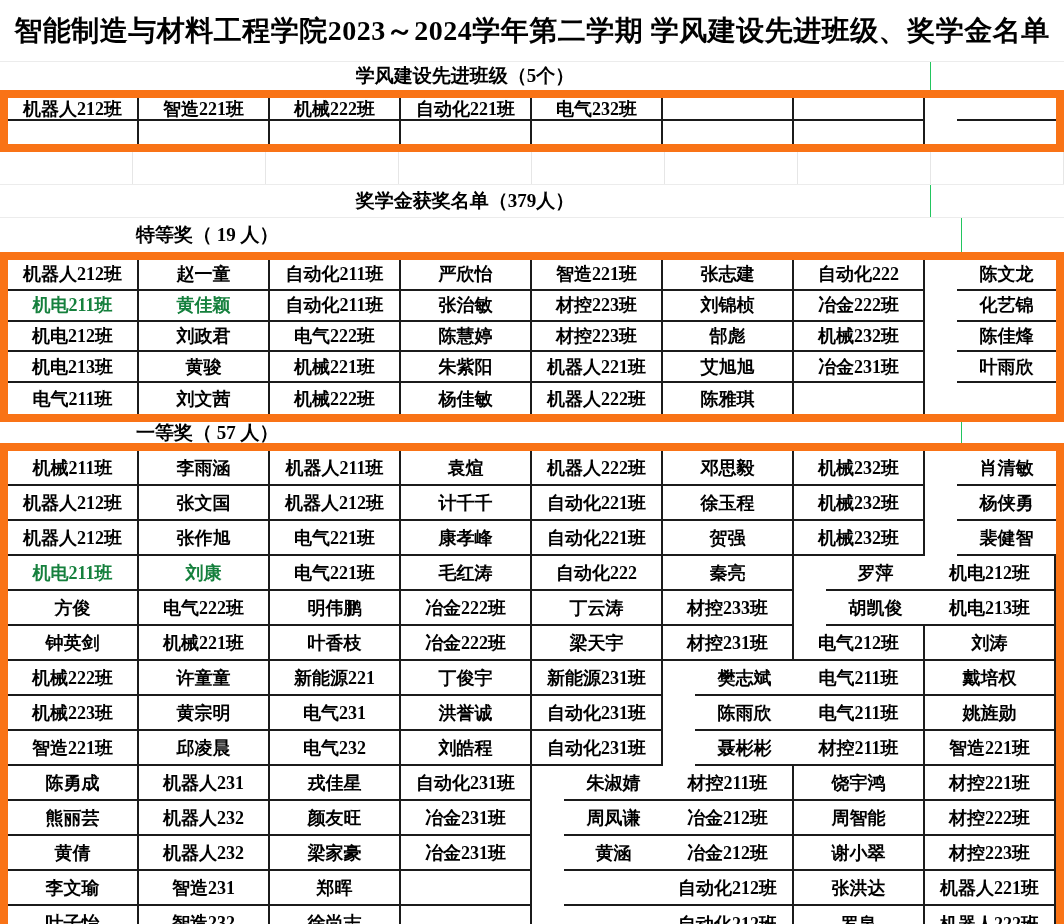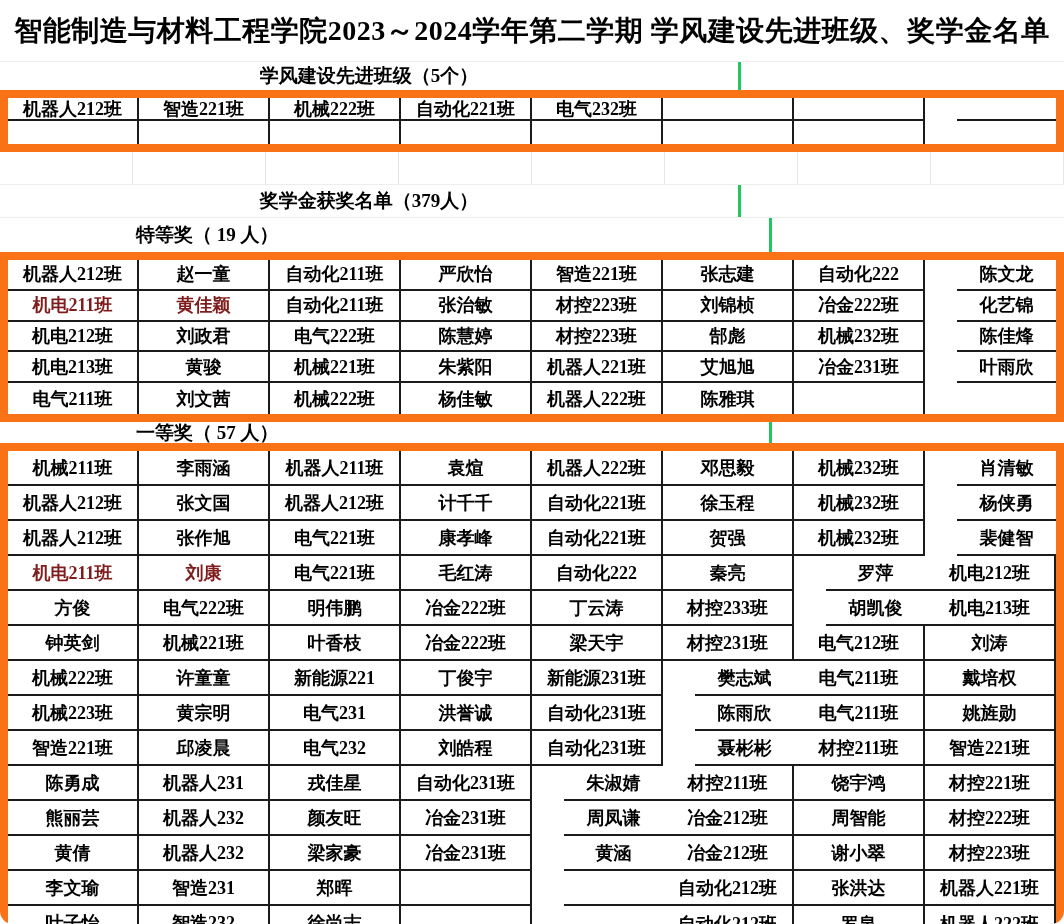--- a/index.html
+++ b/index.html
@@ -5,38 +5,37 @@
   * { margin:0; padding:0; box-sizing:border-box; }
   html,body { background:#ffffff; }
   .sheet {
     width:1064px; height:924px;
     background:#ffffff;
     font-family:"Liberation Serif","DejaVu Serif",serif;
     font-weight:bold;
     color:#000000;
     overflow:hidden;
     position:relative;
-    border-radius:13px;
   }
   .title-band {
     height:62px;
     display:flex; align-items:center; justify-content:center;
     font-size:28px;
     letter-spacing:0.5px;
     border-bottom:1px solid #ececec;
     white-space:nowrap;
   }
   .band {
     position:relative;
     display:flex; align-items:center;
   }
   .band .merge-span {
-    width:741px; height:100%;
+    width:931px; height:100%;
     display:flex; align-items:center; justify-content:center;
-    border-right:3px solid #22c55e;
+    border-right:1px solid #22c55e;
     font-size:19px;
     white-space:nowrap;
     text-align:right;
   }
   .band.left-label .merge-span {
     justify-content:flex-start;
     padding-left:105px;
     margin-left:31px;
   }
   .band-h28 { height:28px; }
@@ -61,21 +60,21 @@
   .cell {
     border-right:2px solid #1b1b1b;
     border-bottom:2px solid #1b1b1b;
     display:flex; align-items:center; justify-content:center;
     font-size:18px;
     white-space:nowrap;
     overflow:hidden;
   }
   .cell.col-last { border-right:none;margin-left:32px; }
   .cell.row-last { border-bottom:none; }
-  .cell.muted { color:#7f1d1d; }
+  .cell.muted { color:#15803d; }
   .footer-strip { height:4px; background:#ffffff; }
 </style>
 </head>
 <body>
 
 <div class="sheet">
 
   <div class="title-band">智能制造与材料工程学院2023～2024学年第二学期 学风建设先进班级、奖学金名单</div>
 
   <div class="band band-h28">

